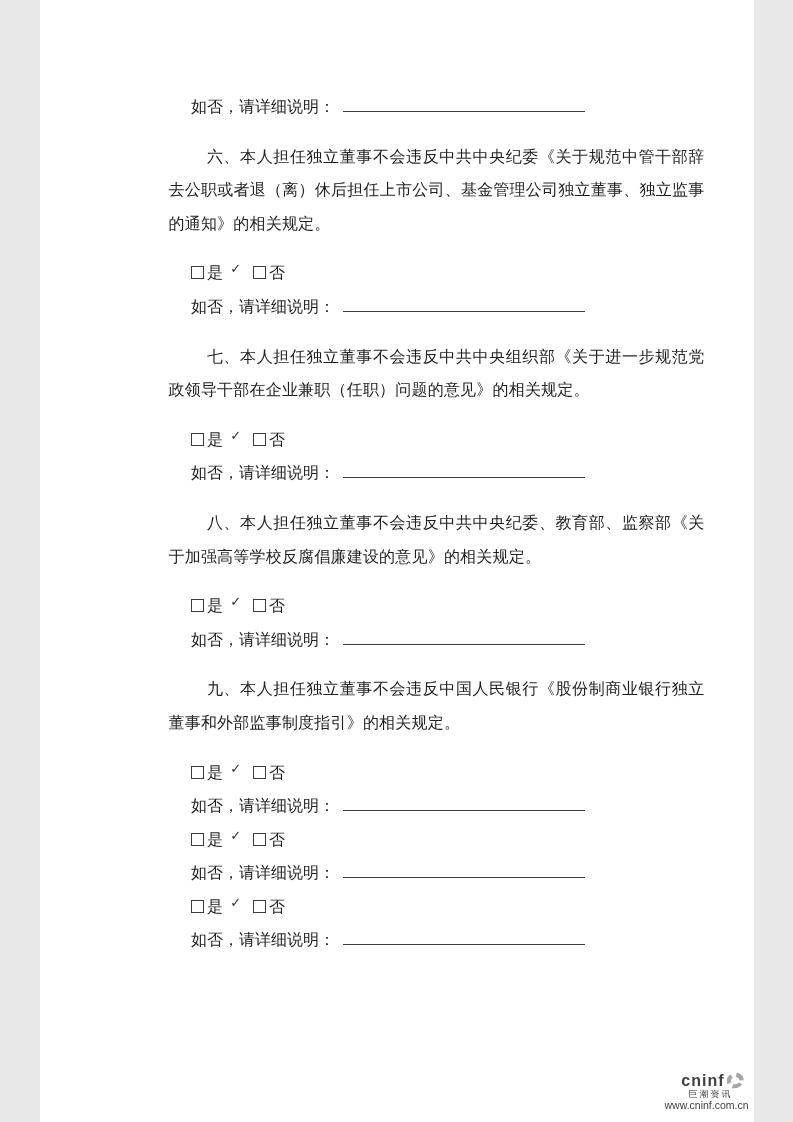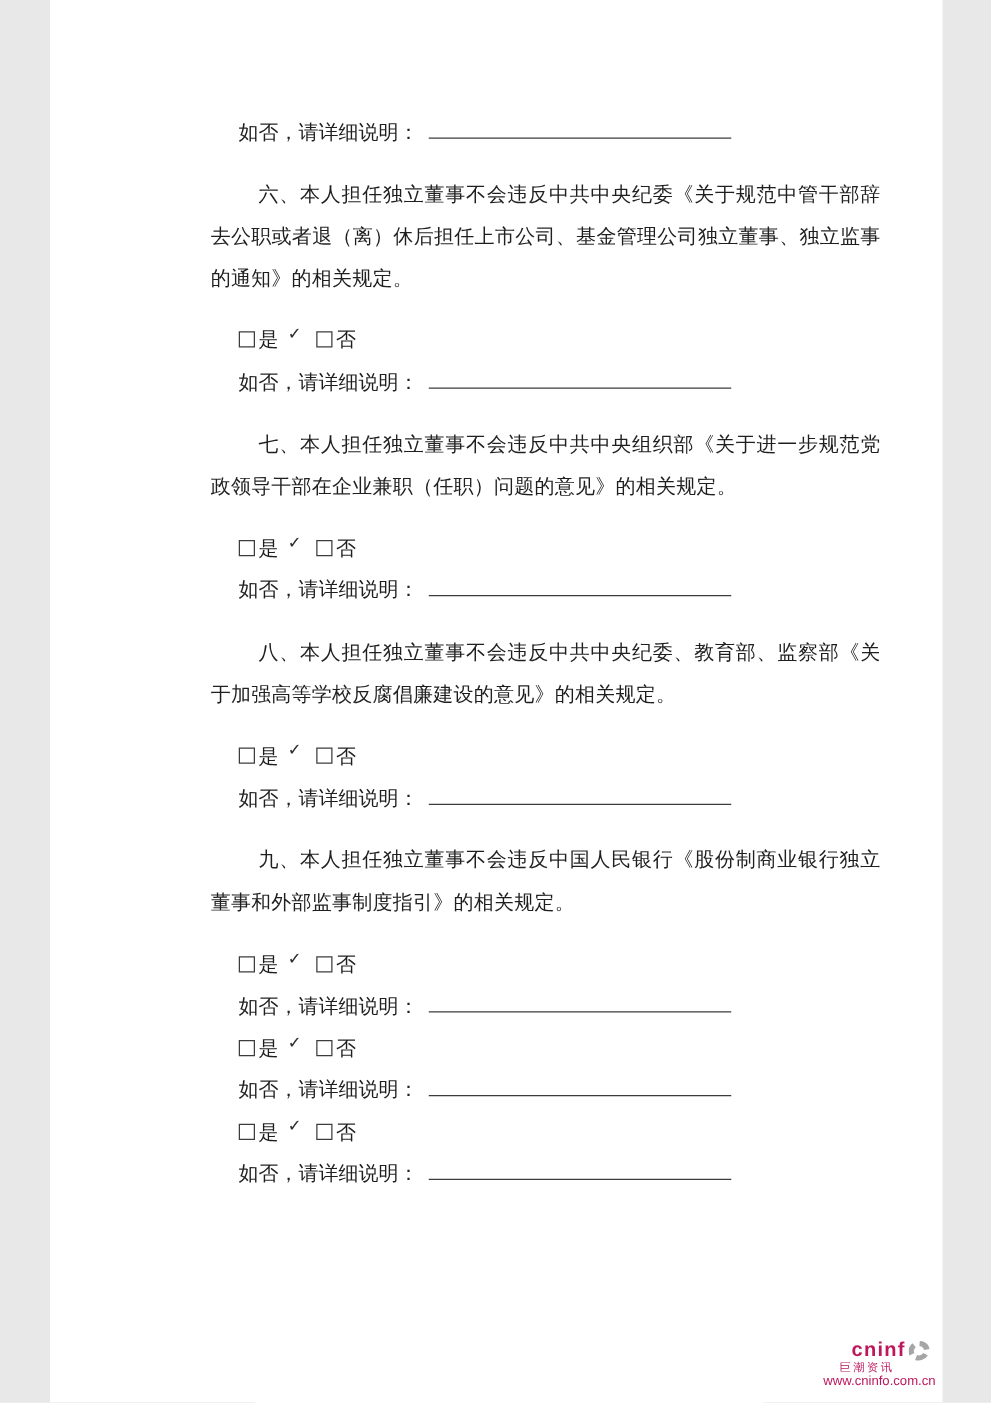--- a/index.html
+++ b/index.html
@@ -58,41 +58,41 @@
     left:0px;top:-5px;
     font-size:13px;
     line-height:1;
     font-family:"DejaVu Sans","Liberation Sans",sans-serif;
     color:#2e2e2e;
   }
   .footer{
     position:absolute;
     right:5px;bottom:10px;
     text-align:right;
-    color:#be185d;
+    color:#404040;
     font-family:"Liberation Sans","DejaVu Sans",sans-serif;
     line-height:1.1;
   }
   .brandrow{
     display:flex;
     align-items:center;
     justify-content:flex-end;
     gap:2px;
     margin-right:4px;
   }
   .brand{
     font-size:16px;
     font-weight:bold;
     letter-spacing:1px;
   }
   .swirl{display:block;}
   .cn{
     font-size:9px;
     letter-spacing:2px;
-    margin:0 33px 1px 0;
+    margin:0 16px 1px 0;
   }
   .url{
     font-size:10.5px;
   }
 </style>
 </head>
 <body>
 
 <div class="page">
   <div class="content">
@@ -156,15 +156,15 @@
   </div>
 
   <div class="footer">
     <div class="brandrow">
       <span class="brand">cninf</span>
       <svg class="swirl" width="18" height="18" viewBox="0 0 18 18">
         <circle cx="9" cy="9" r="6" fill="none" stroke="#a6a6a6" stroke-width="4.2" stroke-dasharray="8.2 4.4" transform="rotate(28 9 9) skewX(-6)"></circle>
       </svg>
     </div>
     <div class="cn">巨潮资讯</div>
-    <div class="url">www.cninfo.com.cn</div>
+    <div class="url">www.cninf.com.cn</div>
   </div>
 </div>
 
 </body></html>

